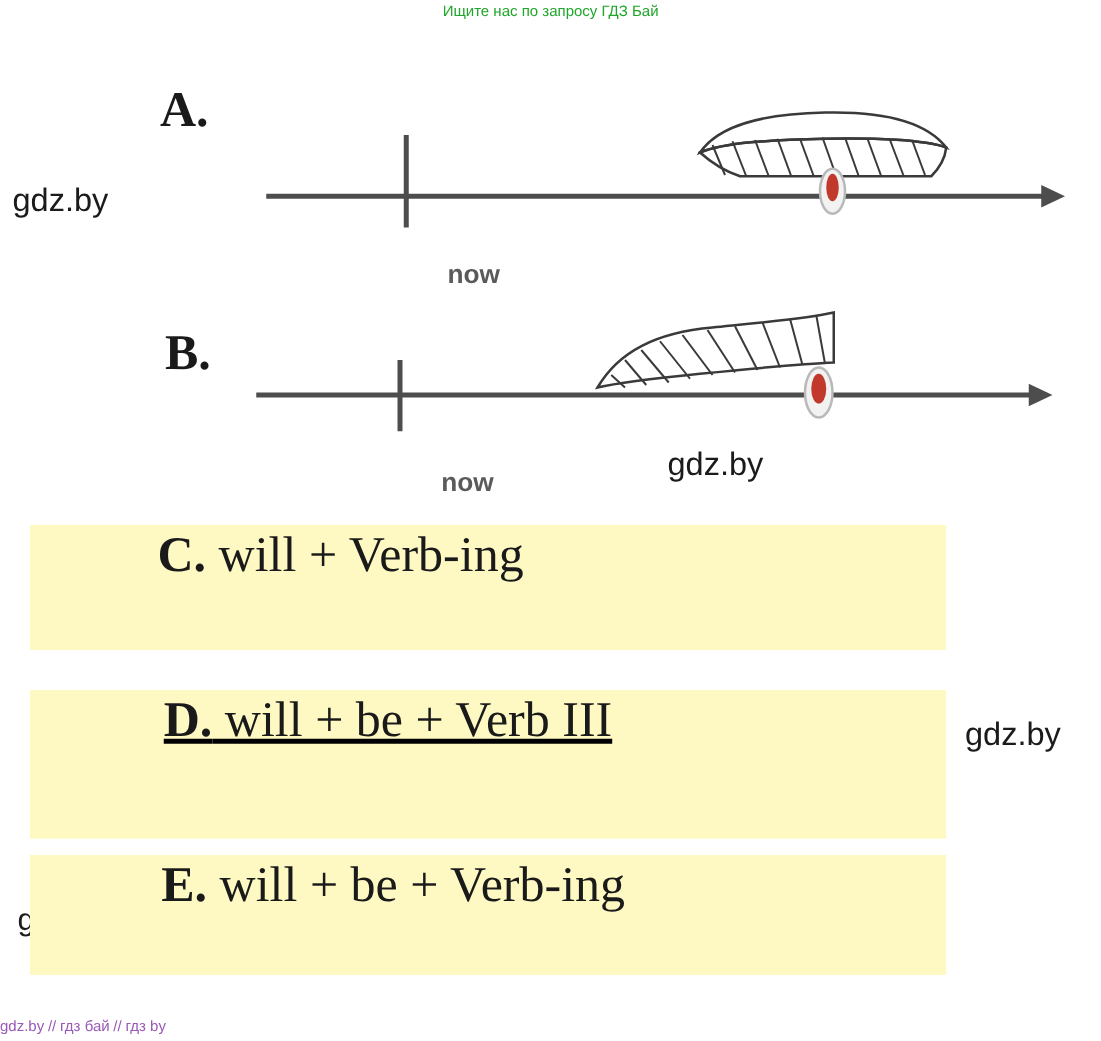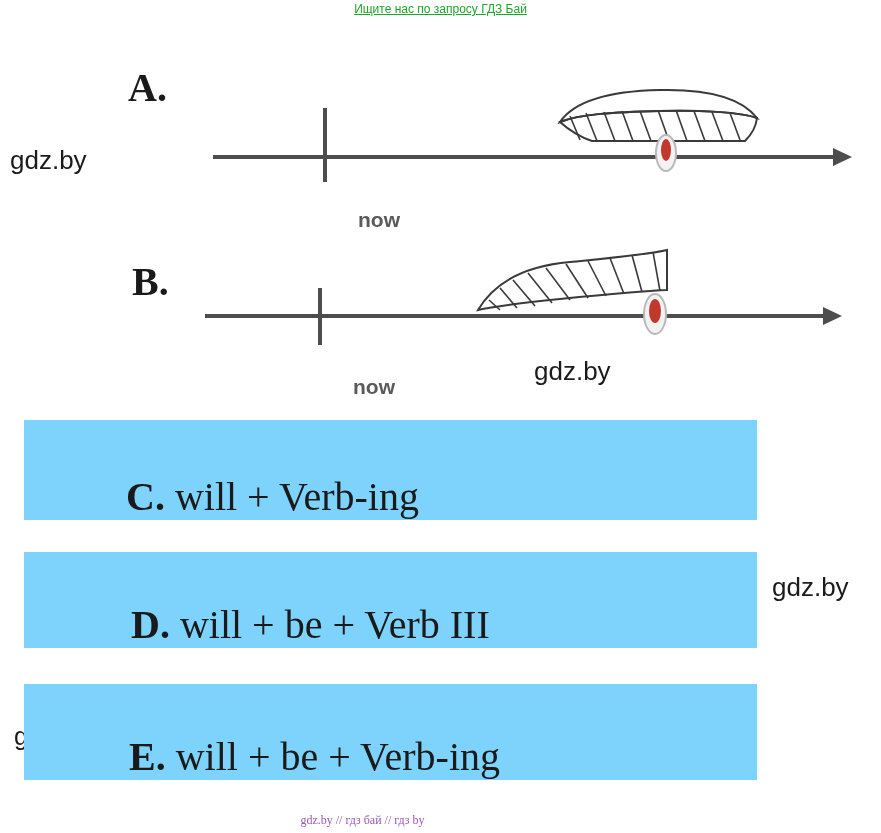--- a/index.html
+++ b/index.html
@@ -18,33 +18,32 @@
   
   .top-promo {
     position: absolute;
     top: 2px;
     left: 0;
     width: 881px;
     text-align: center;
     font-size: 12px;
     color: #1fa52a;
     font-family: "Liberation Sans", sans-serif;
-    text-decoration: underline;
   }
 
   
   .bottom-promo {
     position: absolute;
     bottom: 5px;
     left: 0;
     width: 725px;
-    text-align: center;
+    text-align: left;
     font-size: 12px;
     color: #9b59b6;
-    font-family: Liberation Serif, serif;
+    font-family: Liberation Sans, sans-serif;
   }
   .bottom-promo span.sep {
     color: #9b59b6;
     padding: 0 3px;
   }
 
   
   .wm {
     position: absolute;
     color: #1b1b1b;
@@ -78,26 +77,26 @@
   .now-b { left: 353px; top: 375px; }
 
   svg { display: block; }
   .svg-abs { position: absolute; left: 0; top: 0; }
 
   
   .formula-row {
     position: absolute;
     left: 24px;
     width: 733px;
-    background: #7dd3fc;
+    background: #fef9c3;
     display: flex;
-    align-items: flex-end;
+    align-items: flex-start;
   }
   .formula-c { top: 420px; height: 100px; }
-  .formula-d { top: 552px; height: 96px; }
+  .formula-d { top: 552px; height: 119px; text-decoration: underline; }
   .formula-e { top: 684px; height: 96px; }
 
   .formula-text {
     font-family: "Liberation Serif", serif;
     font-size: 40px;
     color: #1a1a1a;
     white-space: nowrap;
   }
   .formula-c .formula-text { margin-left: 102px; }
   .formula-d .formula-text { margin-left: 107px; }

